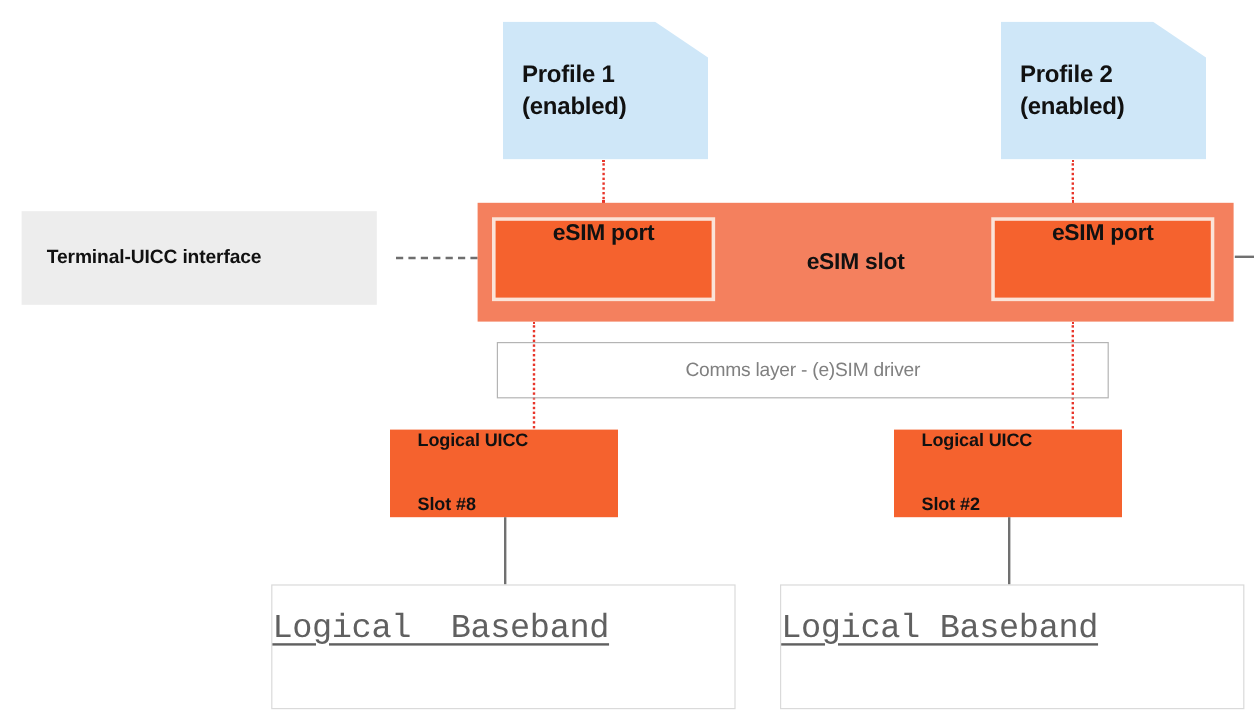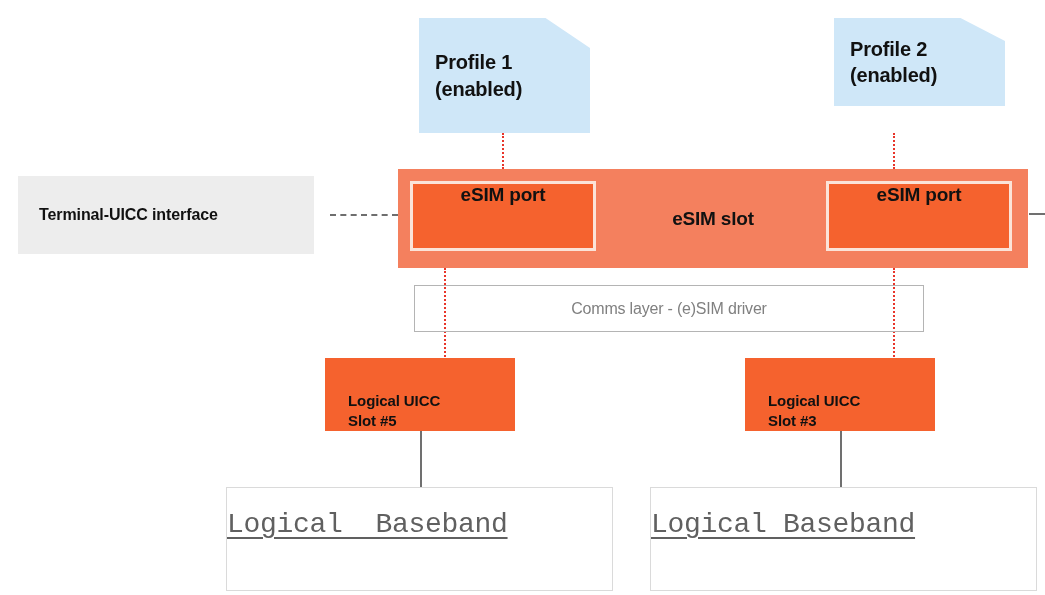--- a/index.html
+++ b/index.html
@@ -35,21 +35,21 @@
     justify-content: center;
     padding-left: 16px;
     letter-spacing: -0.2px;
   }
   .profile-1 {
     left: 419px; top: 18px; width: 171px; height: 115px;
     -webkit-clip-path: polygon(0 0, 74% 0, 100% 26%, 100% 100%, 0 100%);
     clip-path: polygon(0 0, 74% 0, 100% 26%, 100% 100%, 0 100%);
   }
   .profile-2 {
-    left: 834px; top: 18px; width: 171px; height: 88px;
+    left: 834px; top: 18px; width: 171px; height: 115px;
     -webkit-clip-path: polygon(0 0, 74% 0, 100% 26%, 100% 100%, 0 100%);
     clip-path: polygon(0 0, 74% 0, 100% 26%, 100% 100%, 0 100%);
   }
   .profile-note .ln { display: block; white-space: nowrap; }
 
   
   .terminal-box {
     left: 18px; top: 176px; width: 296px; height: 78px;
     background: #ededed;
     display: flex;
@@ -109,21 +109,21 @@
 
   
   .uicc-slot {
     background: #f5622e;
     color: #111111;
     font-weight: bold;
     font-size: 15px;
     line-height: 1.35;
     display: flex;
     flex-direction: column;
-    justify-content: flex-end;
+    justify-content: space-between;
     padding-left: 23px;
     letter-spacing: -0.1px;
   }
   .uicc-slot-1 { left: 325px; top: 358px; width: 190px; height: 73px; }
   .uicc-slot-2 { left: 745px; top: 358px; width: 190px; height: 73px; }
   .uicc-slot .ln { display: block; white-space: nowrap; }
 
   
   .baseband-box {
     border: 1px solid #dadada;
@@ -210,26 +210,26 @@
 
   <div class="conn dotted-v" style="left:444px; top:268px; height:92px;"></div>
   <div class="conn dotted-v" style="left:893px; top:268px; height:92px;"></div>
 
   <div class="node comms-box">
     <span>Comms layer - (e)SIM driver</span>
   </div>
 
   <div class="node uicc-slot uicc-slot-1">
     <span class="ln">Logical UICC</span>
-    <span class="ln">Slot #5</span>
+    <span class="ln">Slot #8</span>
   </div>
 
   <div class="node uicc-slot uicc-slot-2">
     <span class="ln">Logical UICC</span>
-    <span class="ln">Slot #3</span>
+    <span class="ln">Slot #2</span>
   </div>
 
   <div class="conn solid-line" style="left:420px; top:431px; height:58px;"></div>
   <div class="conn solid-line" style="left:840px; top:431px; height:58px;"></div>
 
   <div class="node baseband-box baseband-1">
     <span class="txt">Logical  Baseband</span>
   </div>
 
   <div class="node baseband-box baseband-2">

